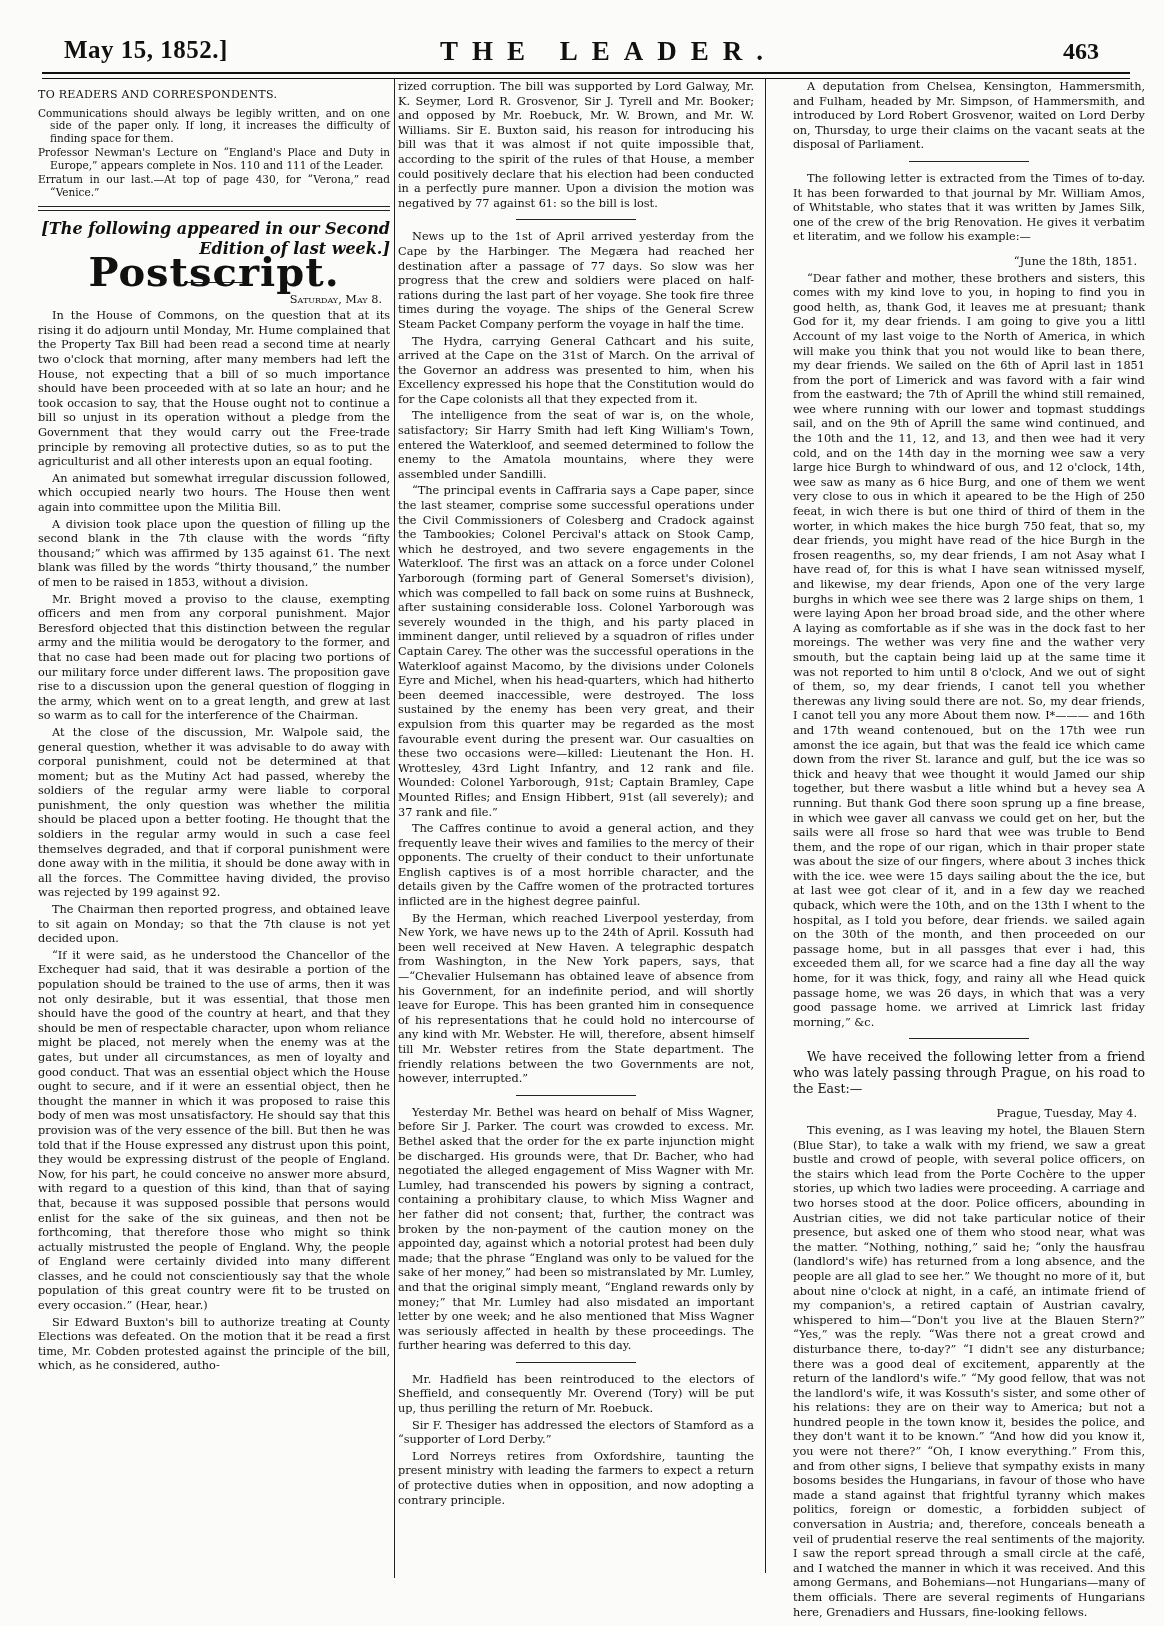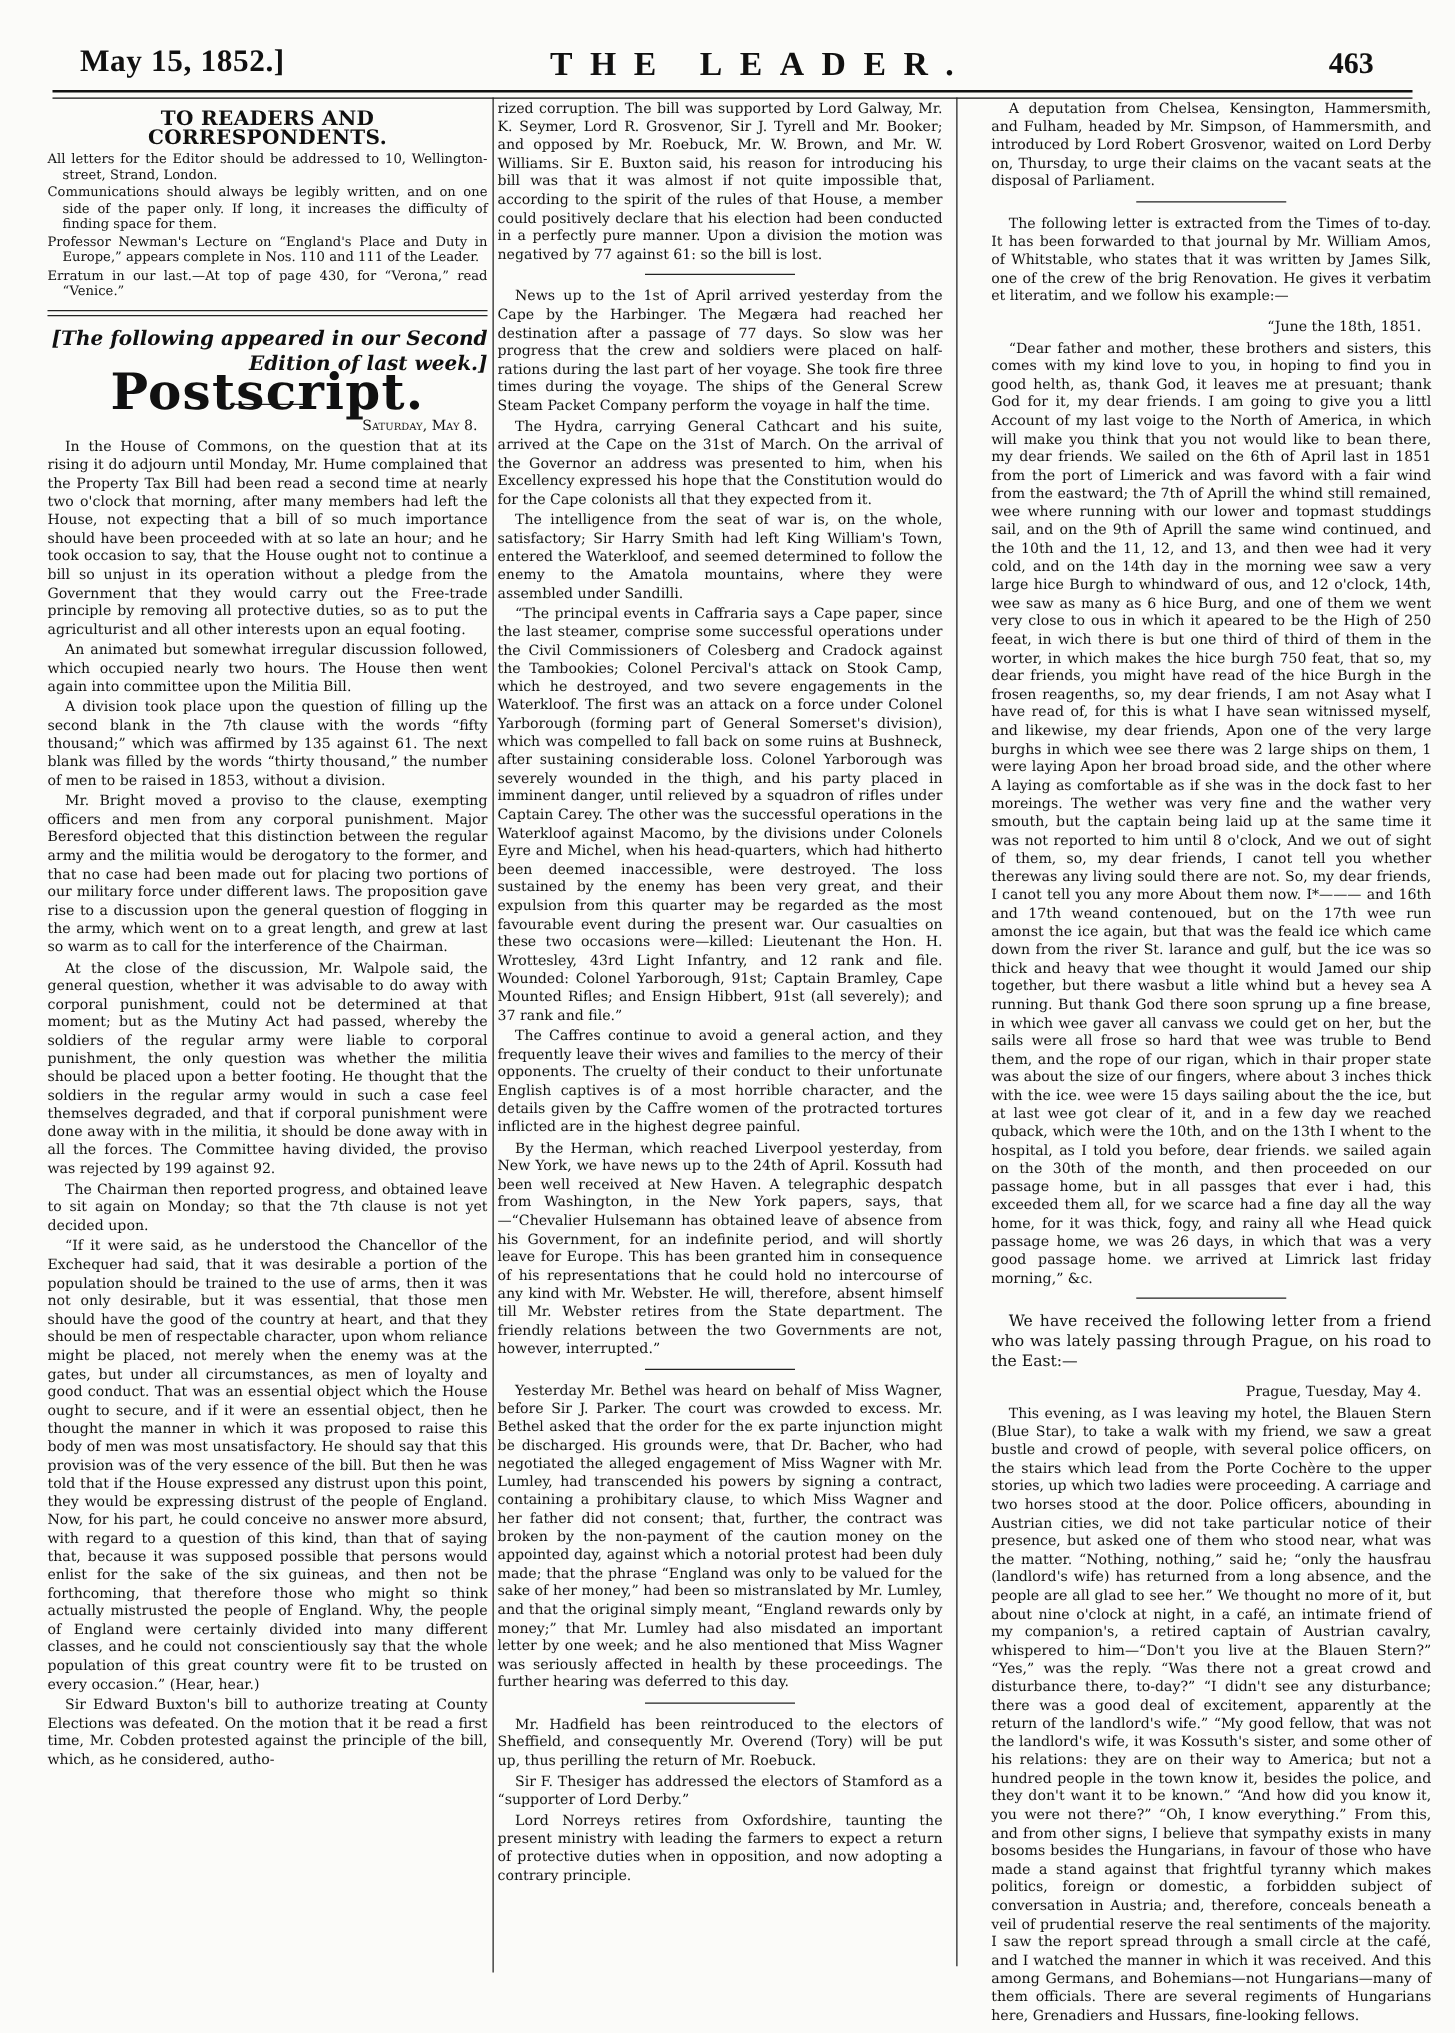--- a/index.html
+++ b/index.html
@@ -16,21 +16,21 @@
               border-top: 2px solid #111; border-bottom: 1px solid #111; }
   .col { position: absolute; top: 80px; font-size: 11.3px; line-height: 14.6px; text-align: justify; }
   .col1 { left: 38px; width: 352px; }
   .col2 { left: 398px; width: 356px; }
   .col3 { left: 793px; width: 352px; }
   .divider { position: absolute; top: 78px; width: 1px; background: #222; }
   .div1 { left: 394px; height: 1500px; }
   .div2 { left: 765px; height: 1495px; }
   p { margin: 0 0 2px 0; text-indent: 14px; hyphens: auto; }
   p.noindent { text-indent: 0; }
-  .head { text-align: center; font-weight: bold; font-size: 16px; margin: 8px 0 4px 0; text-indent: 0; letter-spacing: 0.3px; }
+  .head { text-align: left; font-weight: normal; font-size: 11px; margin: 8px 0 4px 0; text-indent: 0; letter-spacing: 0.3px; }
   .note p { font-size: 10.5px; line-height: 12.5px; text-indent: -12px; padding-left: 12px; }
   .sc { font-variant: small-caps; }
   .rule-short { width: 120px; height: 0; border-top: 1.5px solid #222; margin: 8px auto 10px auto; }
   .rule-double { height: 3px; border-top: 1px solid #222; border-bottom: 1px solid #222; margin: 8px 0; }
   .edition { font-style: italic; font-weight: bold; font-size: 16px; line-height: 20px; text-align: right; margin: 6px 0; }
   .blackletter { text-align: center; font-size: 40px; font-weight: bold; font-family: "DejaVu Serif", serif;
                  letter-spacing: 1px; margin: 4px 0 2px 0; }
   .dateline { text-align: right; margin: 10px 8px 2px 0; text-indent: 0; }
 </style>
 </head>
@@ -42,21 +42,20 @@
   <div class="mast-page">463</div>
   <div class="rule-top"></div>
 </div>
 
 <div class="divider div1"></div>
 <div class="divider div2"></div>
 
 <div class="col col1">
   <div class="head">TO READERS AND CORRESPONDENTS.</div>
   <div class="note">
-    <p>All letters for the Editor should be addressed to 10, Wellington-street, Strand, London.</p>
     <p>Communications should always be legibly written, and on one side of the paper only. If long, it increases the difficulty of finding space for them.</p>
     <p>Professor Newman's Lecture on “England's Place and Duty in Europe,” appears complete in Nos. 110 and 111 of the Leader.</p>
     <p>Erratum in our last.—At top of page 430, for “Verona,” read “Venice.”</p>
   </div>
   <div class="rule-double"></div>
   <div class="edition">[The following appeared in our Second Edition of last week.]</div>
   <div class="blackletter">Postscript.</div>
   <div class="rule-short" style="width:60px;margin:2px auto 4px auto;"></div>
   <p class="dateline sc">Saturday, May 8.</p>
   <p>In the House of Commons, on the question that at its rising it do adjourn until Monday, Mr. Hume complained that the Property Tax Bill had been read a second time at nearly two o'clock that morning, after many members had left the House, not expecting that a bill of so much importance should have been proceeded with at so late an hour; and he took occasion to say, that the House ought not to continue a bill so unjust in its operation without a pledge from the Government that they would carry out the Free-trade principle by removing all protective duties, so as to put the agriculturist and all other interests upon an equal footing.</p>

